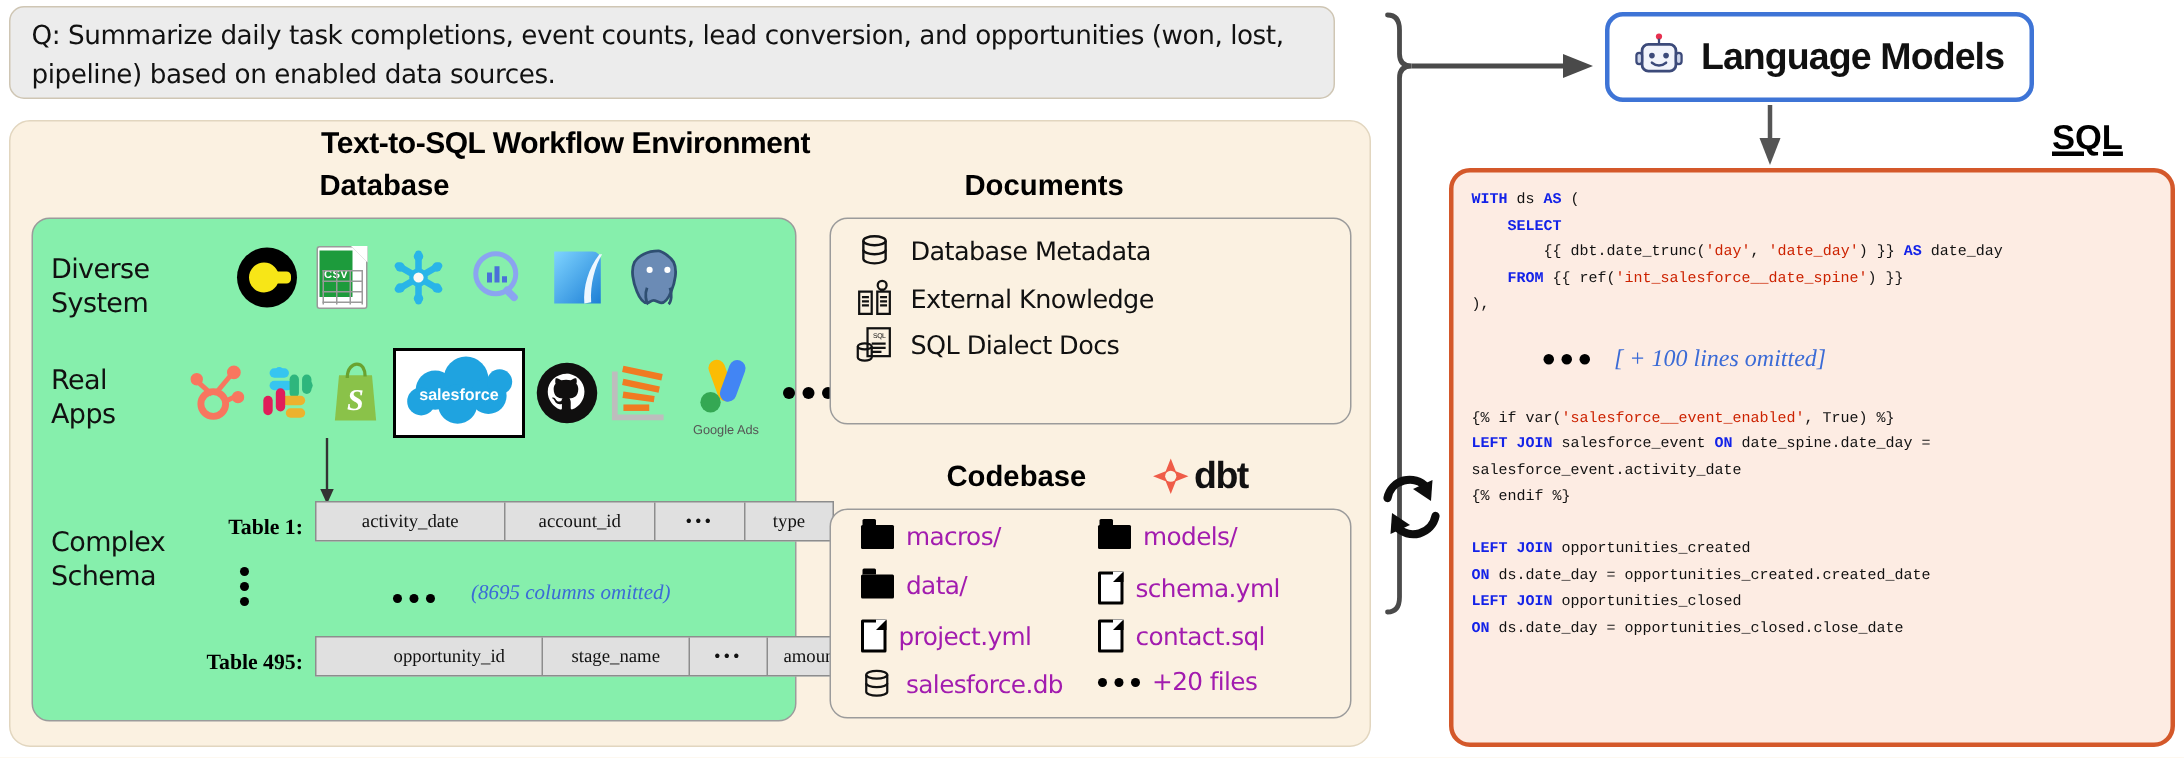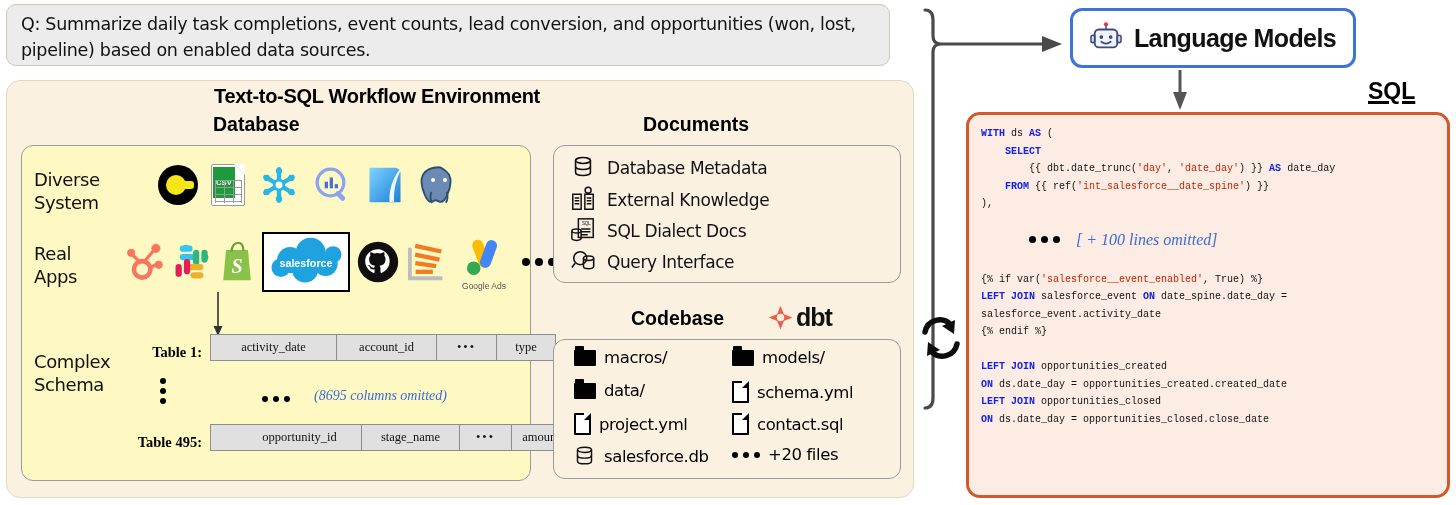--- a/index.html
+++ b/index.html
@@ -44,21 +44,21 @@
   .section-head {
     position:absolute;
     font-size:19.5px; font-weight:bold; color:#000;
     text-underline-offset:3px;
     text-decoration-thickness:2.5px;
     font-family:"Liberation Sans", sans-serif;
   }
 
   .inner-card {
     position:absolute;
-    background:#fef9c3;
+    background:#86efac;
     border:1.7px solid #9b9b9b;
     border-radius:12px;
   }
 
   
   #db-card { left:14px; top:64px; width:510px; height:336px; }
 
   .row-label {
     position:absolute;
     font-family:"DejaVu Sans", sans-serif;
@@ -169,21 +169,21 @@
     font-size:17px; color:#111; letter-spacing:-0.4px;
   }
   .doc-ico{ width:28px; height:28px; flex:0 0 28px; }
 
   
   #code-card { left:546px; top:258px; width:348px; height:140px;
     background:#fbf1e1; }
   .code-item{
     position:absolute; display:flex; align-items:center; gap:8px;
     font-family:"DejaVu Sans", sans-serif;
-    font-size:16.5px; color:#000000; letter-spacing:-0.4px;
+    font-size:16.5px; color:#a21caf; letter-spacing:-0.4px;
     white-space:nowrap;
   }
   .folder-ico{
     width:22px; height:16px; background:#000; border-radius:1px; position:relative;
     flex:0 0 22px;
   }
   .folder-ico:before{
     content:""; position:absolute; left:1px; top:-4px; width:9px; height:4px;
     background:#000; border-radius:1px 1px 0 0;
   }
@@ -504,31 +504,20 @@
           <rect x="9" y="2" width="16" height="20"></rect>
           <text x="13" y="9" font-size="5" font-family="Liberation Sans, sans-serif" fill="#111" stroke="none">SQL</text>
           <path d="M12 13 h10 M12 16 h10 M12 19 h7"></path>
           <ellipse cx="7" cy="15" rx="5" ry="2.2"></ellipse>
             <path d="M2 15 v8 a5 2.2 0 0 0 10 0 v-8"></path>
         </svg>
       </span>
       <span>SQL Dialect Docs</span>
     </div>
 
-    <div class="doc-line" style="left:16px; top:102px;">
-      <span class="doc-ico">
-        <svg viewBox="0 0 28 28" width="26" height="26" fill="none" stroke="#111" stroke-width="1.7">
-          <circle cx="11" cy="11" r="7"></circle>
-            <path d="M5.5 16.5 L2 21"></path>
-          <ellipse cx="20" cy="11" rx="5.5" ry="2.4"></ellipse>
-            <path d="M14.5 11 v9 a5.5 2.4 0 0 0 11 0 v-9"></path>
-        </svg>
-      </span>
-      <span>Query Interface</span>
-    </div>
   </div>
 
   <div class="section-head" style="left:624px; top:226px;">Codebase</div>
   <div style="position:absolute; left:760px; top:222px; display:flex; align-items:center; gap:2px;">
     <svg viewBox="0 0 32 32" width="27" height="27">
       <path d="M16 2 L20 12 L30 16 L20 20 L16 30 L12 20 L2 16 L12 12 Z" fill="#ef5c48"></path>
       <circle cx="16" cy="16" r="4.4" fill="#fbf1e1"></circle>
     </svg>
     <span style="font-size:25px; font-weight:bold; color:#111; font-family:'Liberation Sans', sans-serif; letter-spacing:-1px;">dbt</span>
   </div>

